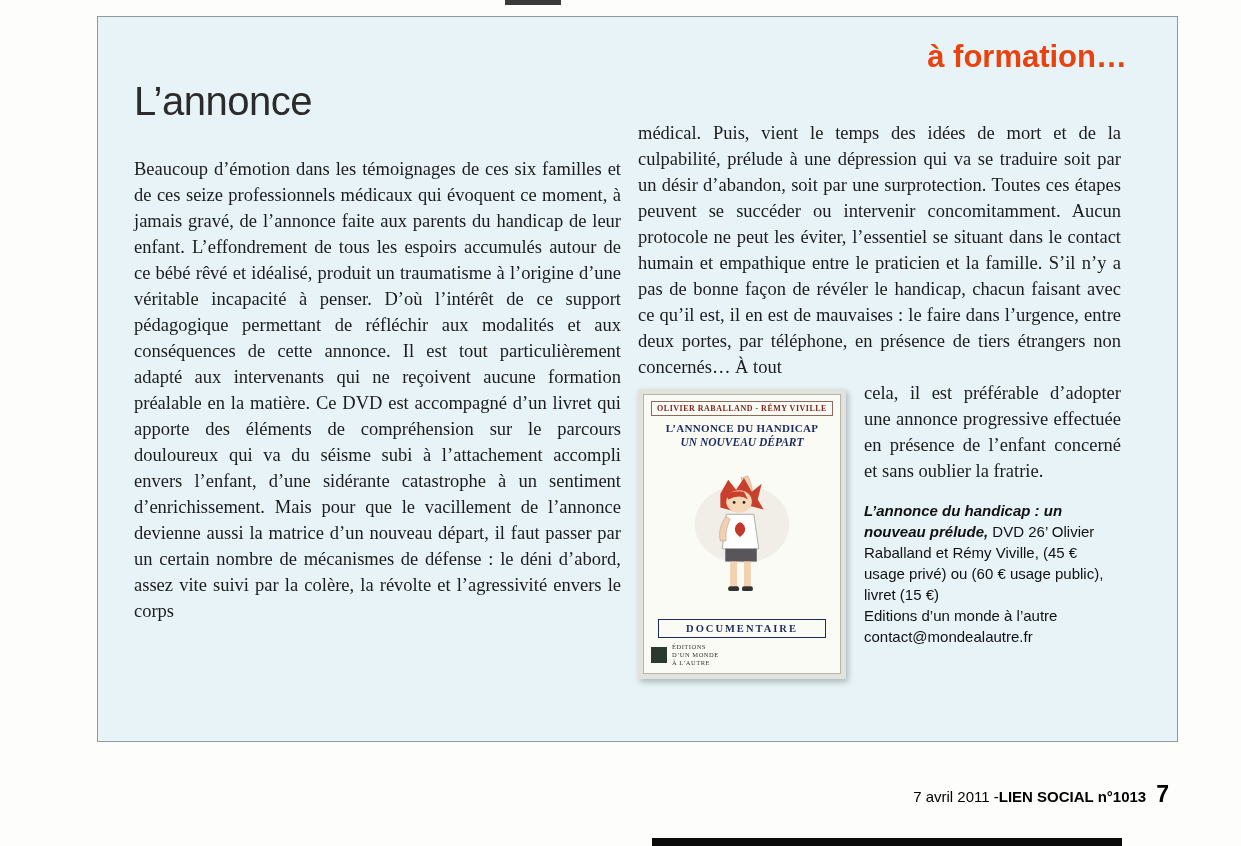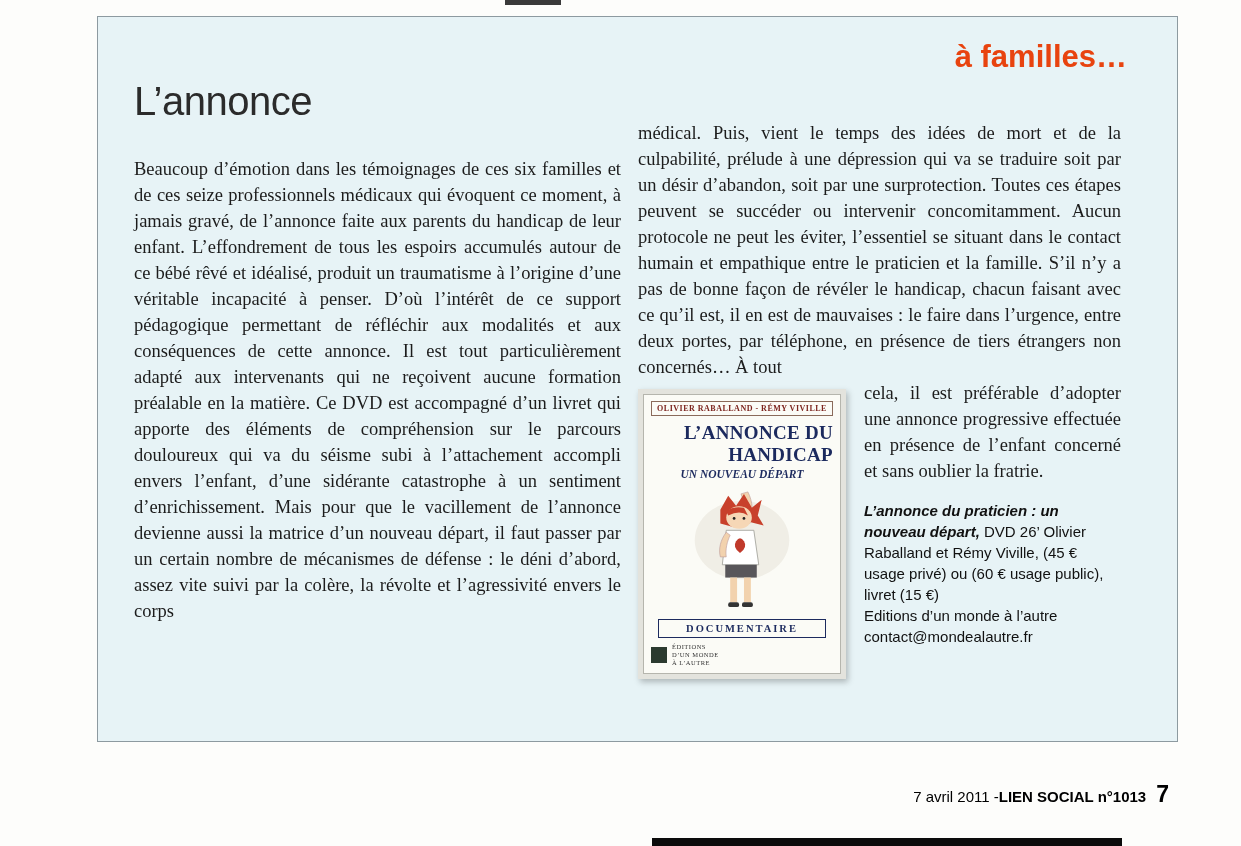--- a/index.html
+++ b/index.html
@@ -41,22 +41,22 @@
     border:1px solid #b5b5ad; padding:6px 7px;
     display:flex; flex-direction:column; align-items:center;
     font-family:"Liberation Serif", serif;
   }
   .dvd-authors {
     width:100%; border:1px solid #8a6a5a; padding:2px 0;
     text-align:center; font-size:8px; letter-spacing:0.5px;
     color:#7c241e; font-weight:bold; text-transform:uppercase;
   }
   .dvd-title {
-    margin-top:6px; font-size:19px; font-weight:bold;
-    color:#1c2a5e; text-align:right; letter-spacing:0.3px;
+    margin-top:6px; font-size:11px; font-weight:bold;
+    color:#1c2a5e; text-align:left; letter-spacing:0.3px;
     text-transform:uppercase;
   }
   .dvd-subtitle {
     font-size:11.5px; font-style:italic; font-weight:bold;
     color:#1c2a5e; text-align:center; margin-top:2px;
     text-transform:uppercase;
   }
   .dvd-art { flex:1; width:100%; display:flex; align-items:center; justify-content:center; }
   .dvd-genre {
     width:92%; border:1px solid #1c2a5e; padding:3px 0;
@@ -98,21 +98,21 @@
 </style>
 </head>
 <body>
 
 <div class="scan-page">
 
   <div class="artifact-top"></div>
 
   <div class="content-box">
 
-    <div class="section-label">à familles…</div>
+    <div class="section-label">à formation…</div>
 
     <div class="col-left">
       <h1 class="article-title">
         <span>L’annonce</span><br>
       </h1>
       <p class="body-text">Beaucoup d’émotion dans les témoignages de ces six familles et de ces seize professionnels médicaux qui évoquent ce moment, à jamais gravé, de l’annonce faite aux parents du handicap de leur enfant. L’effondrement de tous les espoirs accumulés autour de ce bébé rêvé et idéalisé, produit un traumatisme à l’origine d’une véritable incapacité à penser. D’où l’intérêt de ce support pédagogique permettant de réfléchir aux modalités et aux conséquences de cette annonce. Il est tout particulièrement adapté aux intervenants qui ne reçoivent aucune formation préalable en la matière. Ce DVD est accompagné d’un livret qui apporte des éléments de compréhension sur le parcours douloureux qui va du séisme subi à l’attachement accompli envers l’enfant, d’une sidérante catastrophe à un sentiment d’enrichissement. Mais pour que le vacillement de l’annonce devienne aussi la matrice d’un nouveau départ, il faut passer par un certain nombre de mécanismes de défense : le déni d’abord, assez vite suivi par la colère, la révolte et l’agressivité envers le corps</p>
     </div>
 
     <div class="col-right">
       <p class="body-text">médical. Puis, vient le temps des idées de mort et de la culpabilité, prélude à une dépression qui va se traduire soit par un désir d’abandon, soit par une surprotection. Toutes ces étapes peuvent se succéder ou intervenir concomitamment. Aucun protocole ne peut les éviter, l’essentiel se situant dans le contact humain et empathique entre le praticien et la famille. S’il n’y a pas de bonne façon de révéler le handicap, chacun faisant avec ce qu’il est, il en est de mauvaises : le faire dans l’urgence, entre deux portes, par téléphone, en présence de tiers étrangers non concernés… À tout</p>
@@ -154,21 +154,21 @@
           <div class="dvd-publisher">
             <span class="dvd-logo-mark"></span>
             <span class="dvd-publisher-text">Éditions d’un monde à l’autre</span>
           </div>
         </div>
       </div>
 
       <p class="body-text">cela, il est préférable d’adopter une annonce progressive effectuée en présence de l’enfant concerné et sans oublier la fratrie.</p>
 
       <div class="caption">
-        <span class="cap-title">L’annonce du praticien : un nouveau départ,</span><span> DVD 26’ Olivier Raballand et Rémy Viville, (45 € usage privé) ou (60 € usage public), livret (15 €)</span>
+        <span class="cap-title">L’annonce du handicap : un nouveau prélude,</span><span> DVD 26’ Olivier Raballand et Rémy Viville, (45 € usage privé) ou (60 € usage public), livret (15 €)</span>
         <span class="cap-line">Editions d’un monde à l’autre</span>
         <span class="cap-line">contact@mondealautre.fr</span>
       </div>
     </div>
 
   </div>
 
   <div class="footer">
     <span>7 avril 2011 - </span>
     <span class="mag">LIEN SOCIAL n°1013</span>

